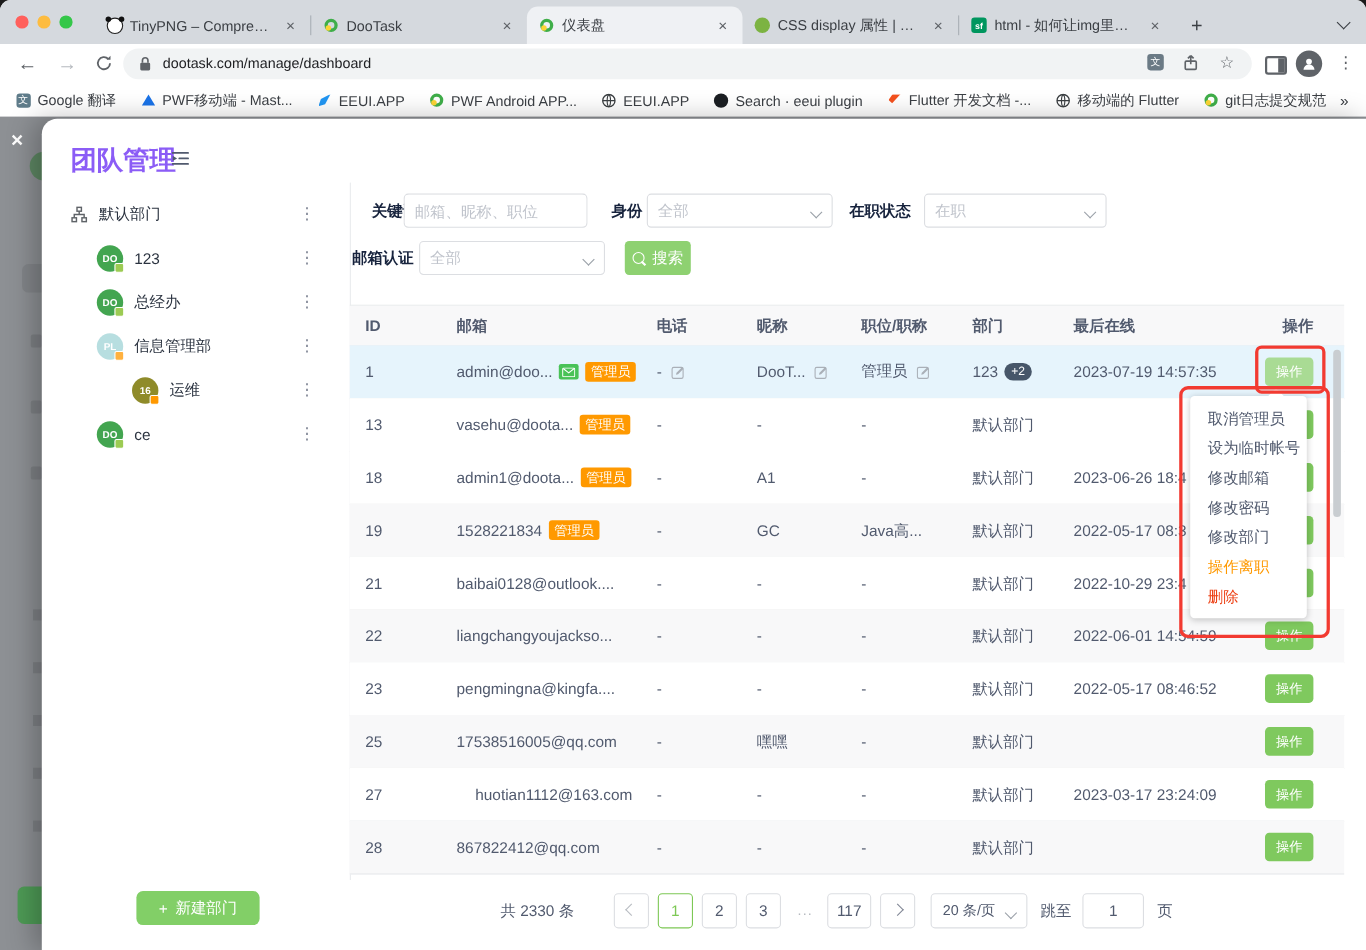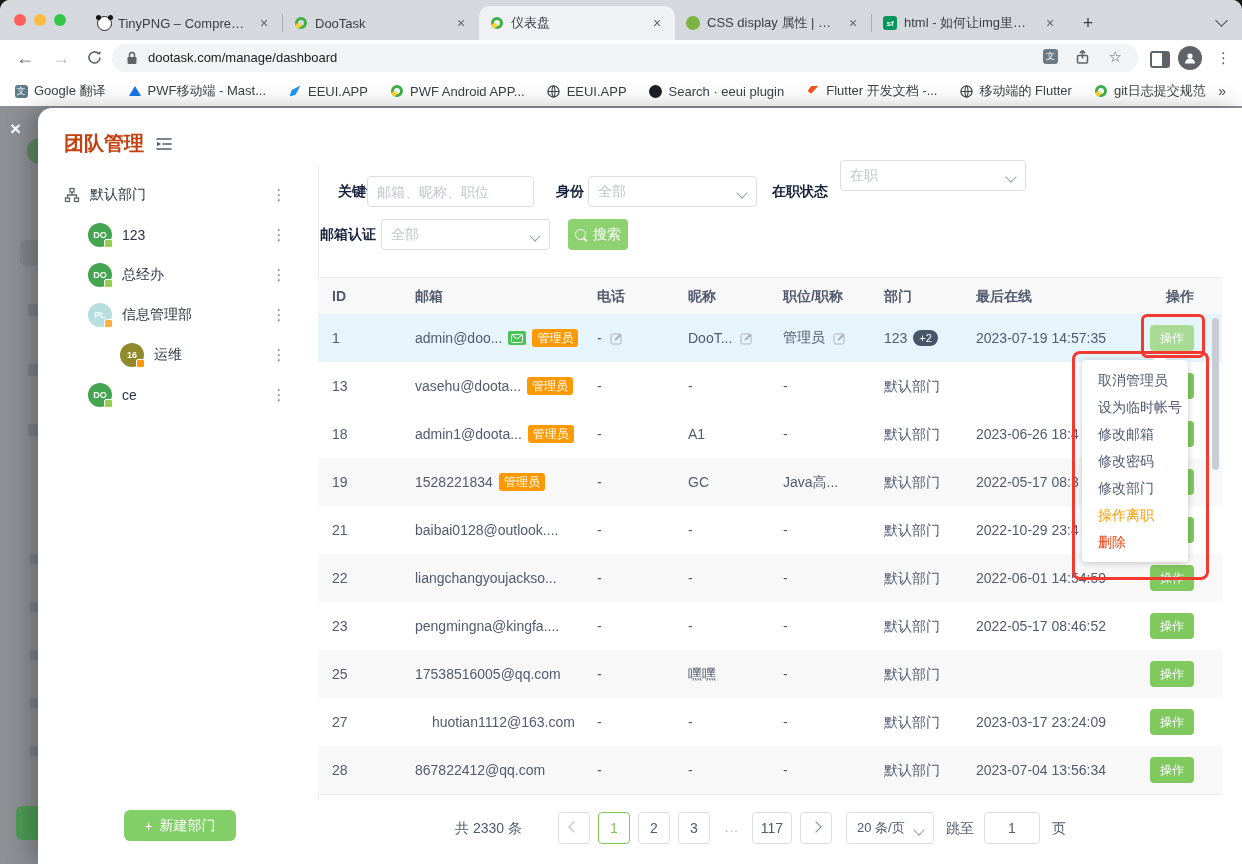--- a/index.html
+++ b/index.html
@@ -46,21 +46,21 @@
   .b-pen{width:11px;height:11px;background:#2196f3;clip-path:polygon(0 100%,20% 40%,100% 0,55% 85%);}
   .b-gh{width:13px;height:13px;background:#1b1f23;border-radius:50%;}
   .b-fl1{width:11px;height:11px;background:#f4511e;clip-path:polygon(100% 0,35% 0,0 50%,30% 75%);}
   .bm-overflow{position:absolute;right:16px;color:#3b3f44;font-size:14px;}
   
   .page{position:absolute;left:0;top:106px;width:1242px;height:758px;background:#8d9094;}
   .ghost{position:absolute;opacity:.5;}
   .winclose{position:absolute;left:10px;top:12px;color:#fff;font-size:19px;font-weight:700;}
   
   .modal{position:absolute;left:38px;top:2px;width:1204px;height:756px;background:#fff;border-radius:14px 0 0 0;box-shadow:-8px 0 24px rgba(0,0,0,.25);}
-  .mtitle{position:absolute;left:26px;top:22px;font-size:20px;font-weight:700;color:#c2410c;}
+  .mtitle{position:absolute;left:26px;top:22px;font-size:24px;font-weight:700;color:#8b5cf6;}
   .foldico{position:absolute;left:116px;top:28px;}
   
   .sbrow{position:absolute;height:28px;display:flex;align-items:center;font-size:14px;color:#2b3340;}
   .sbdots{position:absolute;left:233px;width:16px;text-align:center;color:#808695;font-size:15px;height:28px;line-height:28px;}
   .sb-av{width:24px;height:24px;border-radius:50%;color:#fff;font-size:9px;font-weight:700;display:flex;align-items:center;justify-content:center;position:relative;flex:0 0 24px;}
   .sb-av::after{content:"";position:absolute;right:-1px;bottom:-1px;width:7px;height:7px;border-radius:2px;border:1.5px solid #fff;}
   .bg-green{background:#43a550}.bg-teal{background:#9fd3d6;opacity:.75}.bg-olive{background:#8f8b2a}
   .bd-green::after{background:#9ccb53}.bd-orange::after{background:#ff9800}
   .sblabel{margin-left:10px;}
   .vdivider{position:absolute;left:280px;top:58px;width:1px;height:634px;background:#e9ebee;}
@@ -345,21 +345,21 @@
       <span class="flabel" style="left:300px;top:68px;">关键词</span>
       <div class="fbox" style="left:329px;top:68px;width:167px;">
         <input class="kw" placeholder="邮箱、昵称、职位" style="">
       </div>
       <span class="flabel" style="left:518px;top:68px;">身份</span>
       <div class="fbox" style="left:550px;top:68px;width:169px;">
         <span class="ph">全部</span>
         <span class="chev"></span>
       </div>
       <span class="flabel" style="left:734px;top:68px;">在职状态</span>
-      <div class="fbox" style="left:802px;top:52px;width:186px;">
+      <div class="fbox" style="left:802px;top:68px;width:166px;">
         <span class="ph">在职</span>
         <span class="chev"></span>
       </div>
       <span class="flabel" style="left:282px;top:111px;">邮箱认证</span>
       <div class="fbox" style="left:343px;top:111px;width:169px;">
         <span class="ph">全部</span>
         <span class="chev"></span>
       </div>
       <div class="searchbtn">
         <span class="mag"></span>
@@ -520,21 +520,20 @@
           <span class="abtn">操作</span>
         </div>
 
         <div class="tr shade" style="top:468px;">
           <span class="td" style="left:14px;">28</span>
           <span class="td" style="left:97px;">867822412@qq.com</span>
           <span class="td" style="left:279px;">-</span>
           <span class="td" style="left:370px;">-</span>
           <span class="td" style="left:465px;">-</span>
           <span class="td" style="left:566px;">默认部门</span>
-          <span class="td" style="left:658px;">2023-07-04 13:56:34</span>
           <span class="abtn">操作</span>
         </div>
       </div>
 
       <span class="scrollthumb"></span>
 
       <div class="menu">
         <span class="arrow"></span>
         <div class="pad"></div>
         <div class="mi">取消管理员</div>

